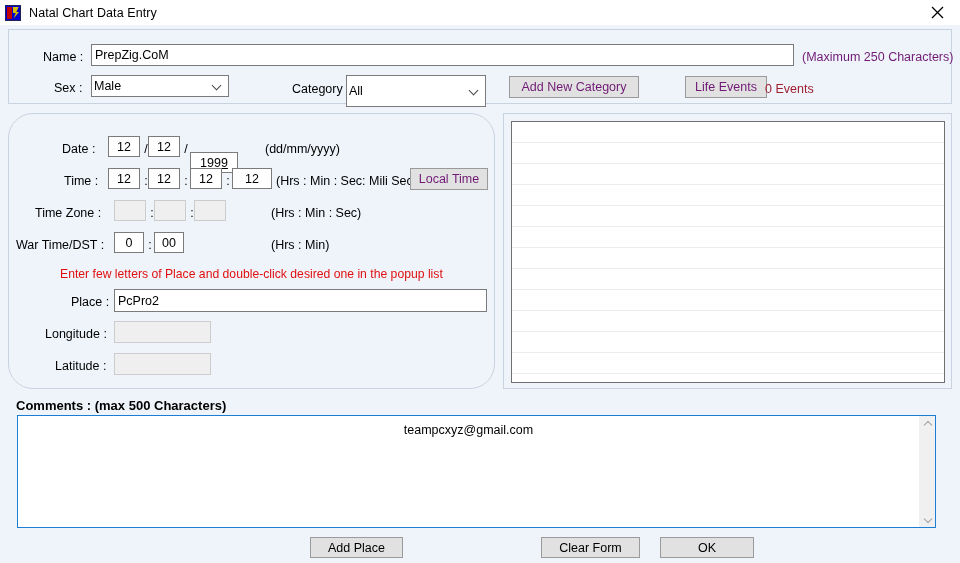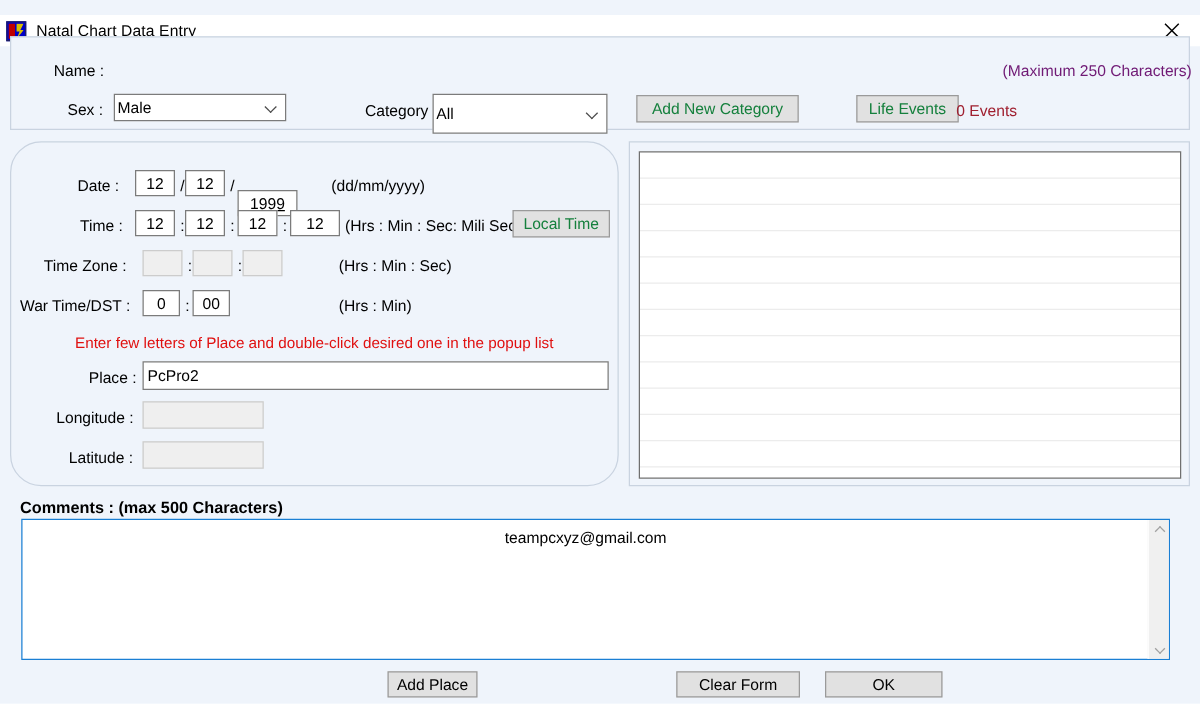--- a/index.html
+++ b/index.html
@@ -20,21 +20,21 @@
     position: relative;
     width: 960px;
     height: 563px;
     background: #eff4fb;
     box-sizing: border-box;
   }
 
   
   .titlebar {
     position: absolute;
-    left: 0; top: 12px;
+    left: 0; top: 0;
     width: 960px; height: 25px;
     background: #ffffff;
     display: flex;
     align-items: center;
   }
   .app-icon {
     width: 16px; height: 16px;
     margin-left: 5px;
     background: #0000c8;
     position: relative;
@@ -153,21 +153,21 @@
     transform: rotate(-45deg);
   }
 
   button.btn {
     position: absolute;
     box-sizing: border-box;
     border: 1px solid #9a9a9a;
     background: #e1e1e1;
     font-family: "Liberation Sans", sans-serif;
     font-size: 12.5px;
-    color: #15803d;
+    color: #701a75;
     cursor: pointer;
     padding: 0;
     line-height: 1;
   }
 
   .note {
     position: absolute;
     font-size: 12.5px;
     color: #701a75;
     white-space: nowrap;
@@ -321,20 +321,21 @@
     <div class="close-btn">
       <svg width="13" height="13" viewBox="0 0 13 13" aria-hidden="true">
         <line x1="1" y1="1" x2="12" y2="12" stroke="#000" stroke-width="1.2"></line>
         <line x1="12" y1="1" x2="1" y2="12" stroke="#000" stroke-width="1.2"></line>
       </svg>
     </div>
   </div>
 
   <div class="panel" id="top-panel">
     <div class="lbl" style="left:34px; top:20px;">Name :</div>
+    <input class="tb" id="name-input" style="left: 82px; top: 14px; width: 703px; height: 22px;" value="PrepZig.CoM">
     <div class="note" style="left:793px; top:20px;">(Maximum 250 Characters)</div>
 
     <div class="lbl" style="left:45px; top:51px;">Sex :</div>
     <div class="combo-wrap" style="left:82px; top:45px; width:138px; height:22px;">
       <select class="combo" id="sex-select"><option value="Male">Male</option><option value="Female">Female</option></select>
       <span class="combo-arrow"></span>
     </div>
 
     <div class="lbl" style="left:283px; top:52px;">Category</div>
     <div class="combo-wrap" style="left:337px; top:45px; width:140px; height:32px;">
@@ -418,17 +419,17 @@
     <div class="vscroll">
       <div class="arrow up">
         <span class="chev up"></span>
       </div>
       <div class="arrow down">
         <span class="chev down"></span>
       </div>
     </div>
   </div>
 
-  <button class="bottom-btn" style="left:310px; width:72px;">Add Place</button>
+  <button class="bottom-btn" style="left:310px; width:93px;">Add Place</button>
   <button class="bottom-btn" style="left:541px; width:99px;">Clear Form</button>
   <button class="bottom-btn" style="left:660px; width:94px;">OK</button>
 
 </div>
 
 </body></html>

